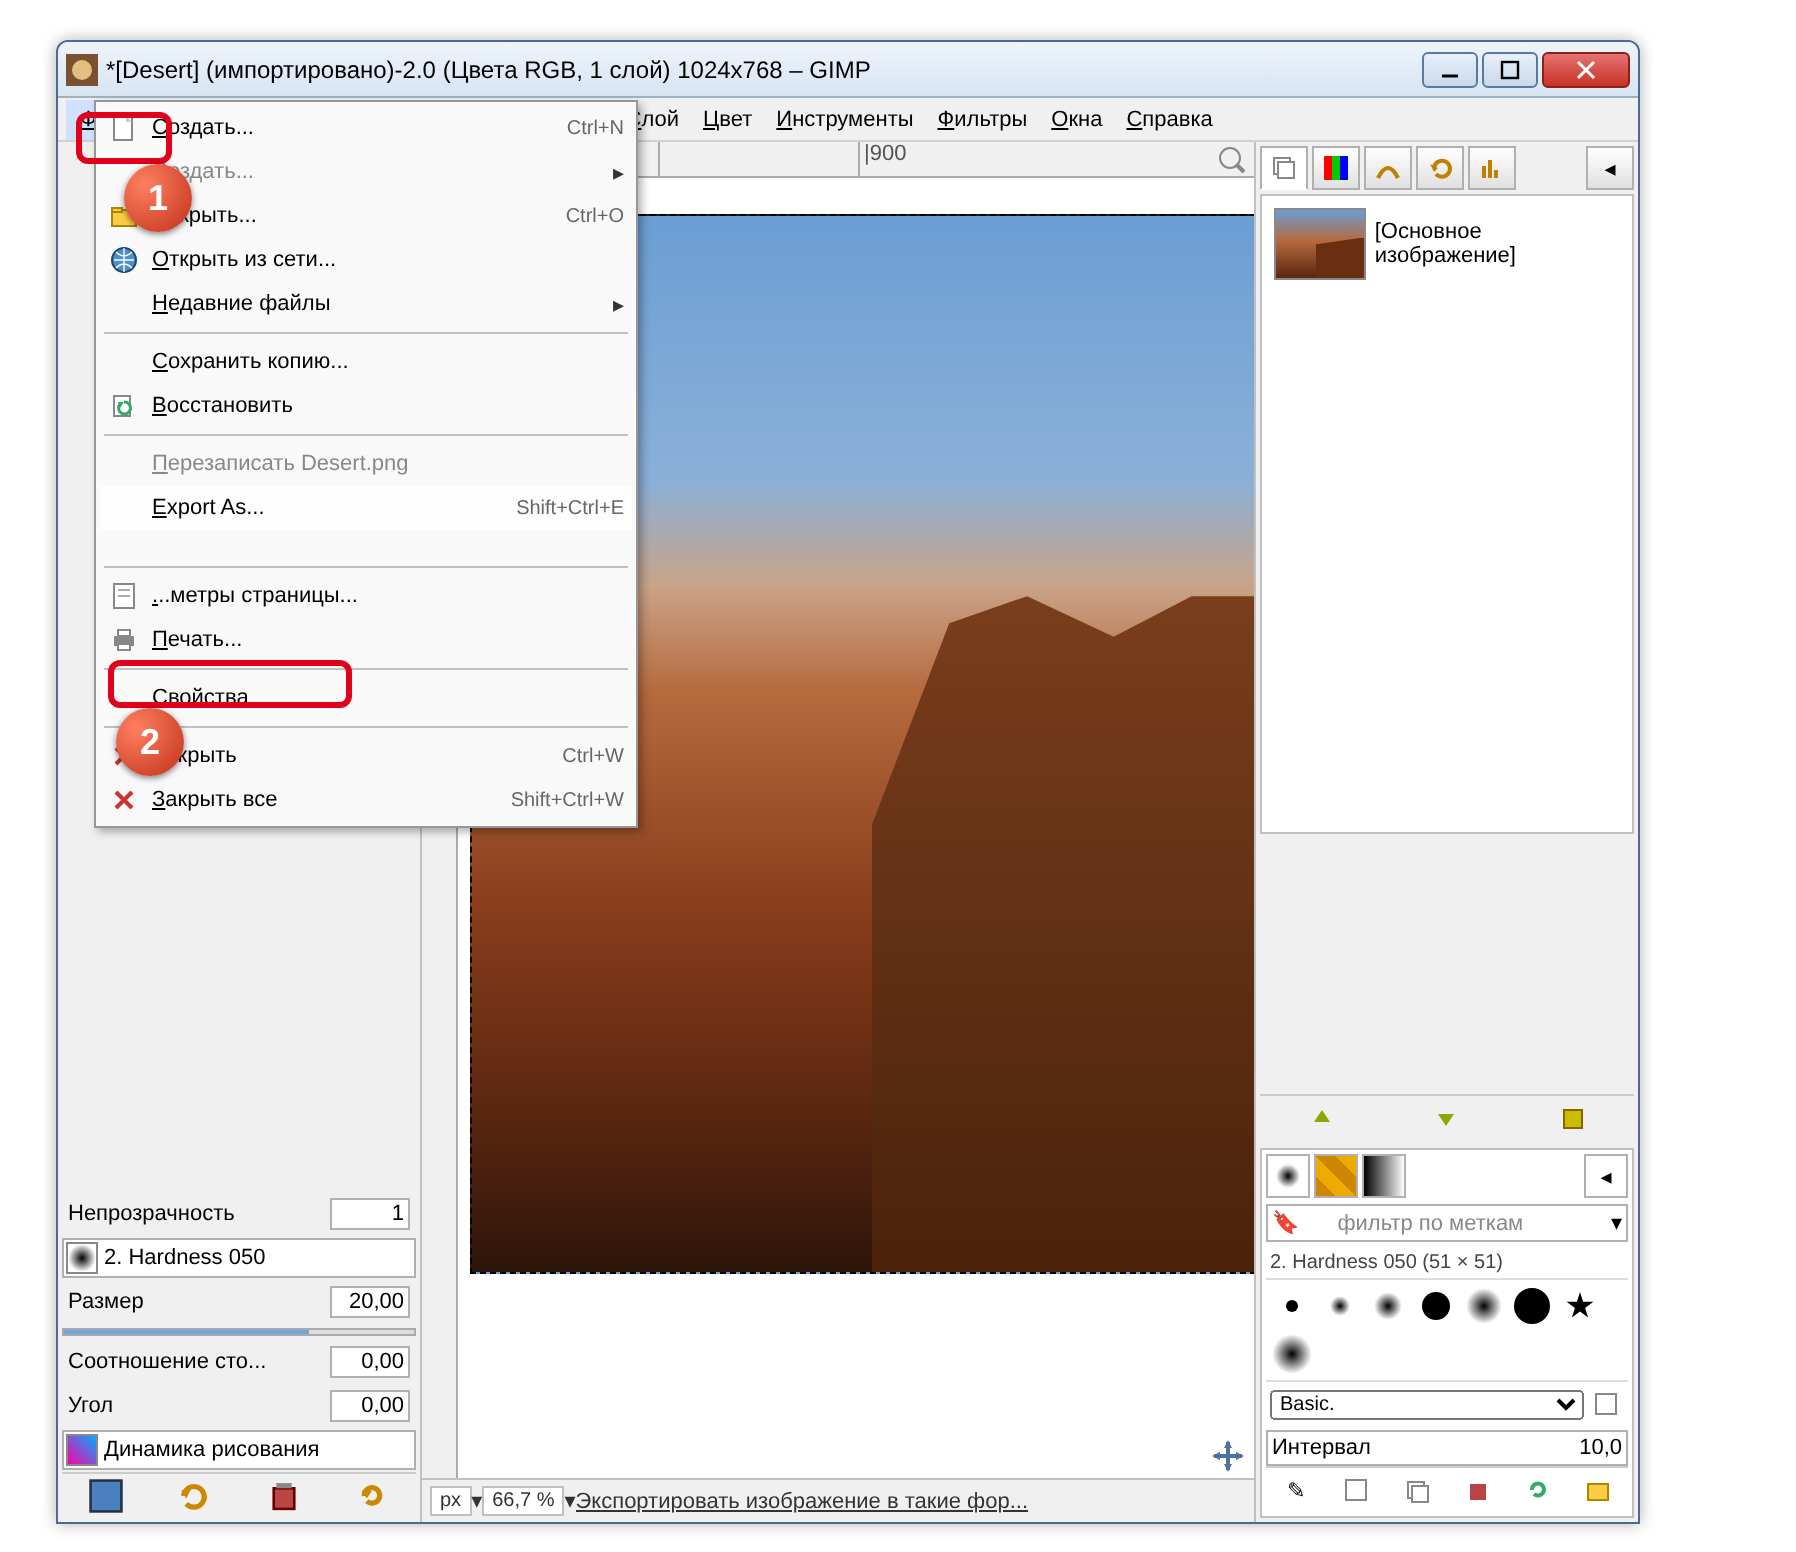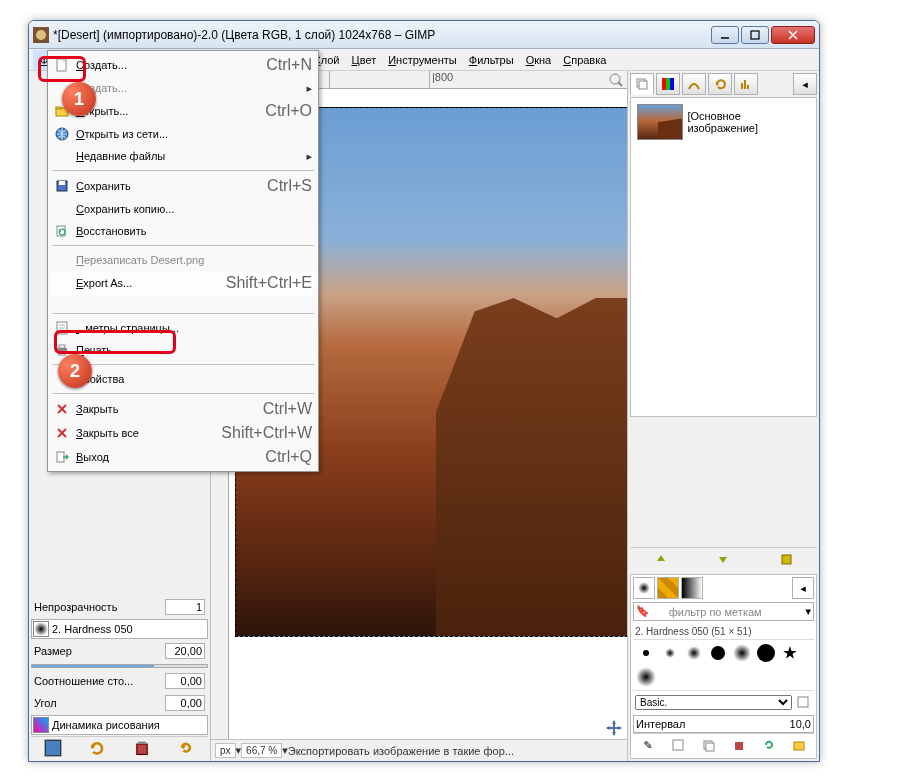--- a/index.html
+++ b/index.html
@@ -37,21 +37,21 @@
   .ruler-h { position:absolute; top:0; left:18px; right:0; height:18px; background:#f0f0f0; border-bottom:1px solid #aaa; display:flex; font-size:9px; color:#555; overflow:hidden; }
   .ruler-h span { border-left:1px solid #aaa; padding-left:2px; min-width:100px; display:inline-block; }
   .ruler-v { position:absolute; top:18px; left:0; width:18px; bottom:18px; background:#f0f0f0; border-right:1px solid #aaa; font-size:9px; color:#555; writing-mode:vertical-rl; }
   .canvas-img { position:absolute; top:36px; left:24px; width:418px; height:530px; background: linear-gradient(to bottom, #6B9ED4 0%, #8AB0D8 25%, #C9A388 35%, #B66A3E 45%, #8A3E1C 65%, #5A2610 85%, #2D150A 100%); border:1px dashed #000; }
   
   .canvas-img::after { content:""; position:absolute; right:0; top:36%; bottom:0; width:52%; background: linear-gradient(to bottom, #7A3E1C, #4A220C); clip-path: polygon(18% 4%, 36% 0%, 56% 6%, 74% 0%, 100% 0%, 100% 100%, 0 100%, 0 34%); }
   .canvas-img::before { content:""; position:absolute; left:2%; top:30%; width:14%; height:22%; background: linear-gradient(to bottom,#6A3A1C,#3A1E0C); clip-path: polygon(0 15%, 40% 0, 100% 0, 100% 100%, 0 100%); }
 
   .statusbar { position:absolute; bottom:0; left:0; right:0; height:22px; background:#f0f0f0; border-top:1px solid #c0c0c0; display:flex; align-items:center; gap:0; padding:0 4px; color:#333; }
   .status-field { border:1px solid #c0c0c0; background:#fff; padding:1px 4px; font-size:10px; }
-  .status-text { flex:1; white-space:nowrap; overflow:hidden; text-overflow:ellipsis; }
+  .status-text { flex:1; white-space:nowrap; overflow:hidden; text-overflow:ellipsis;text-decoration:underline; }
   .nav-icon { width:22px; height:22px; display:flex; align-items:center; justify-content:center; cursor:pointer; }
 
   
   .right-dock { width:192px; background:#f0f0f0; border-left:1px solid #c0c0c0; padding:2px; display:flex; flex-direction:column; }
   .dock-tabs { display:flex; gap:2px; margin-bottom:2px; }
   .dock-tab { width:24px; height:22px; border:1px solid #b0b0b0; background:linear-gradient(to bottom,#fff,#e0e0e0); display:flex; align-items:center; justify-content:center; cursor:pointer; }
   .dock-tab.active { background:#fff; border-bottom:1px solid #fff; }
   .dock-tab svg{width:14px;height:14px;}
   .layers-panel { border:1px solid #c0c0c0; background:#fff; flex:0 0 auto; height:320px; padding:4px; overflow:hidden; }
   .layer-row { display:flex; align-items:center; gap:4px; padding:2px; }
@@ -79,21 +79,21 @@
   .interval-row .txt{flex:1;}
   .interval-row .num{width:34px;text-align:right;}
 
   
   .dropdown { position:absolute; top:50px; left:47px; width:272px; background:#f9f9f9; border:1px solid #979797; box-shadow:2px 2px 4px rgba(0,0,0,0.3); z-index:50; padding:2px; }
   .dd-row { display:flex; align-items:center; padding:3px 4px; cursor:pointer; gap:6px; color:#000; }
   .dd-ico{width:16px;height:16px;display:flex;align-items:center;justify-content:center;flex-shrink:0;}
   .dd-ico svg{width:14px;height:14px;}
   .dd-label{flex:1;white-space:nowrap;}
   .dd-label .ul{text-decoration:underline;}
-  .dd-short{color:#666;font-size:16px;white-space:nowrap;}
+  .dd-short{color:#666;font-size:10px;white-space:nowrap;}
   .dd-sep{height:1px;background:#c0c0c0;margin:3px 2px;}
   .dd-row.disabled{color:#888;}
   .dd-arrow{color:#333;}
 
   
   .callout{position:absolute;border:3px solid #e2001a;border-radius:6px;z-index:80;pointer-events:none;}
   .badge{position:absolute;width:34px;height:34px;border-radius:50%;background:radial-gradient(circle at 30% 30%,#ff8060,#c0301a);color:#fff;font-size:18px;font-weight:bold;display:flex;align-items:center;justify-content:center;z-index:90;box-shadow:0 1px 3px rgba(0,0,0,0.5);}
 
   
   .tool-strip{display:flex;justify-content:space-around;border-top:1px solid #ccc;padding:2px 0;}
@@ -193,21 +193,21 @@
               <path d="M4 7a3 3 0 1 1 1 2" fill="none" stroke="#c80" stroke-width="2"></path>
               <path d="M3 5l2 3 2-3" fill="#c80"></path>
             </svg></span>
       </div>
     </div>
 
     <div class="canvas-area">
       <div class="ruler-h" id="ruler-h">
           <span>|0</span>
           <span></span>
-          <span>|800</span>
+          <span>|900</span>
         </div>
       <div class="ruler-v"><span>7̲5̲0̲</span></div>
       <div class="canvas-img"></div>
       <span style="position:absolute;top:2px;right:4px;"><svg width="14" height="14" viewBox="0 0 14 14">
             <circle cx="6" cy="6" r="5" fill="none" stroke="#888"></circle>
             <line x1="9" y1="9" x2="13" y2="13" stroke="#888" stroke-width="2"></line>
           </svg></span>
       <span class="nav-icon" style="position:absolute;bottom:22px;right:2px;">
           <svg width="16" height="16" viewBox="0 0 16 16">
             <path d="M8 1l2 5 5-2-5 2 2 5-2-5-5 2 5-2-2-5z" opacity="0"></path>
@@ -414,30 +414,20 @@
       <span class="dd-label"><span class="ul">О</span>ткрыть из сети...</span>
       <span class="dd-short"></span>
     </div>
     <div class="dd-row">
       <span class="dd-ico"></span>
       <span class="dd-label"><span class="ul">Н</span>едавние файлы</span>
       <span class="dd-arrow">▸</span>
     </div>
     <div class="dd-sep"></div>
     <div class="dd-row">
-      <span class="dd-ico">
-        <svg viewBox="0 0 14 14">
-          <rect x="2" y="2" width="10" height="10" fill="#4a70c0" stroke="#234"></rect>
-          <rect x="4" y="2" width="6" height="4" fill="#fff"></rect>
-        </svg>
-      </span>
-      <span class="dd-label"><span class="ul">С</span>охранить</span>
-      <span class="dd-short">Ctrl+S</span>
-    </div>
-    <div class="dd-row">
       <span class="dd-ico"></span>
       <span class="dd-label"><span class="ul">С</span>охранить копию...</span>
       <span class="dd-short"></span>
     </div>
     <div class="dd-row">
       <span class="dd-ico">
         <svg viewBox="0 0 14 14">
           <rect x="2" y="2" width="8" height="10" fill="#fff" stroke="#888"></rect>
           <path d="M7 5a3 3 0 1 1 -2 1" fill="none" stroke="#3a6" stroke-width="1.5"></path>
           <polygon points="4,5 7,5 5,8" fill="#3a6"></polygon>
@@ -500,28 +490,18 @@
     <div class="dd-row">
       <span class="dd-ico">
         <svg viewBox="0 0 14 14">
           <line x1="3" y1="3" x2="11" y2="11" stroke="#c33" stroke-width="2"></line>
           <line x1="11" y1="3" x2="3" y2="11" stroke="#c33" stroke-width="2"></line>
         </svg>
       </span>
       <span class="dd-label"><span class="ul">З</span>акрыть все</span>
       <span class="dd-short">Shift+Ctrl+W</span>
     </div>
-    <div class="dd-row">
-      <span class="dd-ico">
-        <svg viewBox="0 0 14 14">
-          <rect x="2" y="2" width="7" height="10" fill="#fff" stroke="#888"></rect>
-          <path d="M8 7h5M11 5l2 2-2 2" fill="none" stroke="#3a6" stroke-width="1.5"></path>
-        </svg>
-      </span>
-      <span class="dd-label"><span class="ul">В</span>ыход</span>
-      <span class="dd-short">Ctrl+Q</span>
-    </div>
   </div>
 
 <div class="callout" style="top:56px;left:38px;width:48px;height:26px;"></div>
 <div class="badge" style="top:82px;left:62px;">1</div>
 <div class="callout" style="top:330px;left:54px;width:122px;height:24px;"></div>
 <div class="badge" style="top:354px;left:58px;">2</div>
 
 </body></html>

